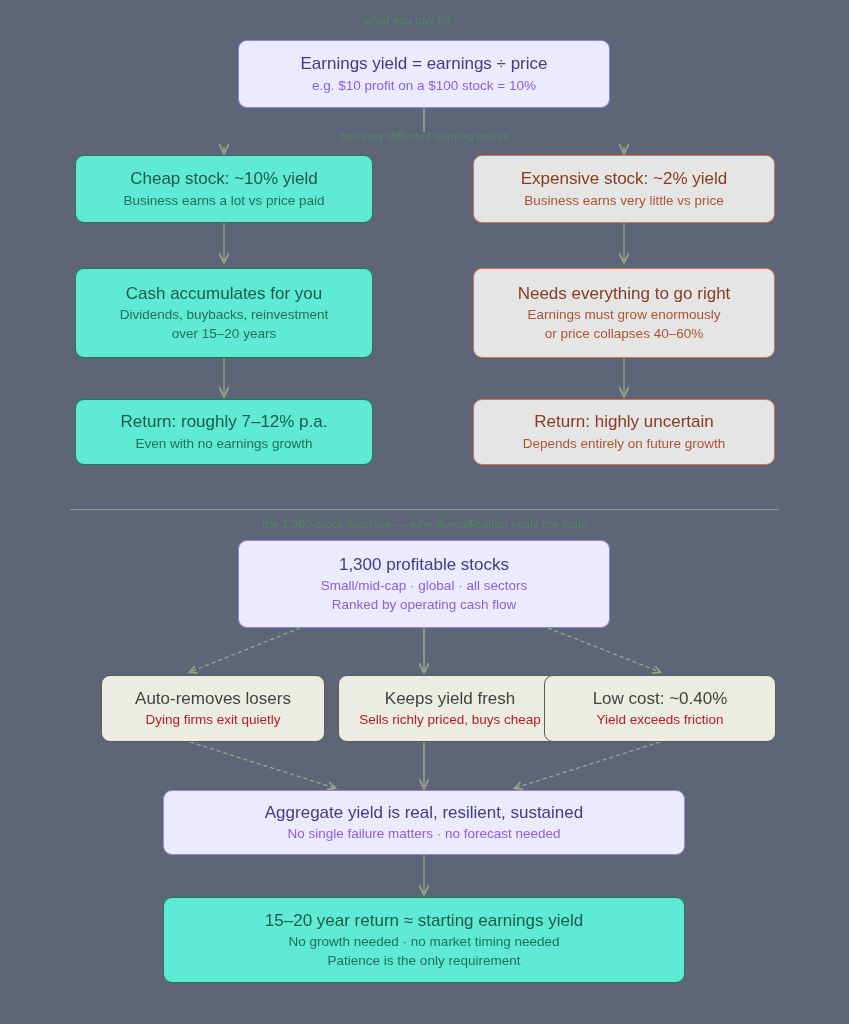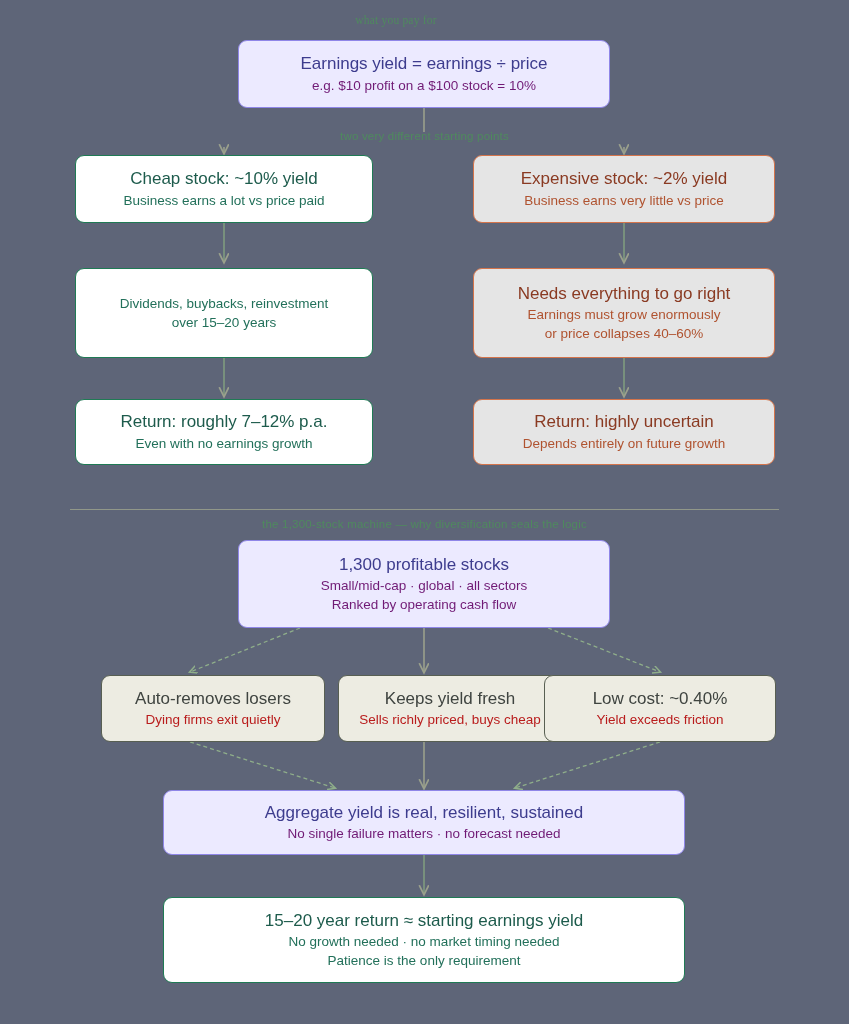--- a/index.html
+++ b/index.html
@@ -64,24 +64,24 @@
   }
   .node .sub {
     font-size: 13.5px;
     line-height: 1.42;
     white-space: nowrap;
   }
 
   
   .v   { background: #eceaff; border-color: #8f86e8; }
   .v .title { color: #3d3c8e; }
-  .v .sub   { color: #701a75; }
-
-  
-  .g   { background: #ffffff; border-color: #1f7a54; }
+  .v .sub   { color: #8b5cf6; }
+
+  
+  .g   { background: #5eead4; border-color: #1f7a54; }
   .g .title { color: #1d5b4c; }
   .g .sub   { color: #22705a; }
 
   
   .r   { background: #e5e5e5; border-color: #d4744b; }
   .r .title { color: #8a3a22; }
   .r .sub   { color: #b05330; }
 
   
   .n   { background: #edece2; border-color: #585f52; margin-left: 26px; }
@@ -117,21 +117,21 @@
     <path d="M424,628 L424,672" stroke="#9aa08c" stroke-width="1.6" fill="none" marker-end="url(#ah)"></path>
     <path d="M548,628 L660,672" stroke="#8fae8a" stroke-width="1.3" stroke-dasharray="4 3" fill="none" marker-end="url(#ahd)"></path>
 
     <path d="M190,742 L335,788" stroke="#8fae8a" stroke-width="1.3" stroke-dasharray="4 3" fill="none" marker-end="url(#ahd)"></path>
     <path d="M424,742 L424,788" stroke="#9aa08c" stroke-width="1.6" fill="none" marker-end="url(#ah)"></path>
     <path d="M660,742 L515,788" stroke="#8fae8a" stroke-width="1.3" stroke-dasharray="4 3" fill="none" marker-end="url(#ahd)"></path>
 
     <path d="M424,855 L424,894" stroke="#7f9c7f" stroke-width="1.6" fill="none" marker-end="url(#ah)"></path>
   </svg>
 
-  <div class="caption" style="left:0; width:792px; top:14px;font-family:Liberation Serif, serif;">what you pay for</div>
+  <div class="caption" style="left:12px; width:792px; top:14px;">what you pay for</div>
 
   <div class="caption" style="left:0; width:849px; top:130px;">two very different starting points</div>
 
   <div class="divider" style="left:70px; width:709px; top:509px;"></div>
 
   <div class="caption" style="left:0; width:849px; top:518px;">the 1,300-stock machine — why diversification seals the logic</div>
 
   <div class="node v" style="left:238px; top:40px; width:372px; height:68px;">
     <div class="title">Earnings yield = earnings ÷ price</div>
     <div class="sub">e.g. $10 profit on a $100 stock = 10%</div>
@@ -141,20 +141,21 @@
     <div class="title">Cheap stock: ~10% yield</div>
     <div class="sub">Business earns a lot vs price paid</div>
   </div>
 
   <div class="node r" style="left:473px; top:155px; width:302px; height:68px;">
     <div class="title">Expensive stock: ~2% yield</div>
     <div class="sub">Business earns very little vs price</div>
   </div>
 
   <div class="node g" style="left:75px; top:268px; width:298px; height:90px;">
+    <div class="title">Cash accumulates for you</div>
     <div class="sub">Dividends, buybacks, reinvestment</div>
     <div class="sub">over 15–20 years</div>
   </div>
 
   <div class="node r" style="left:473px; top:268px; width:302px; height:90px;">
     <div class="title">Needs everything to go right</div>
     <div class="sub">Earnings must grow enormously</div>
     <div class="sub">or price collapses 40–60%</div>
   </div>
 

